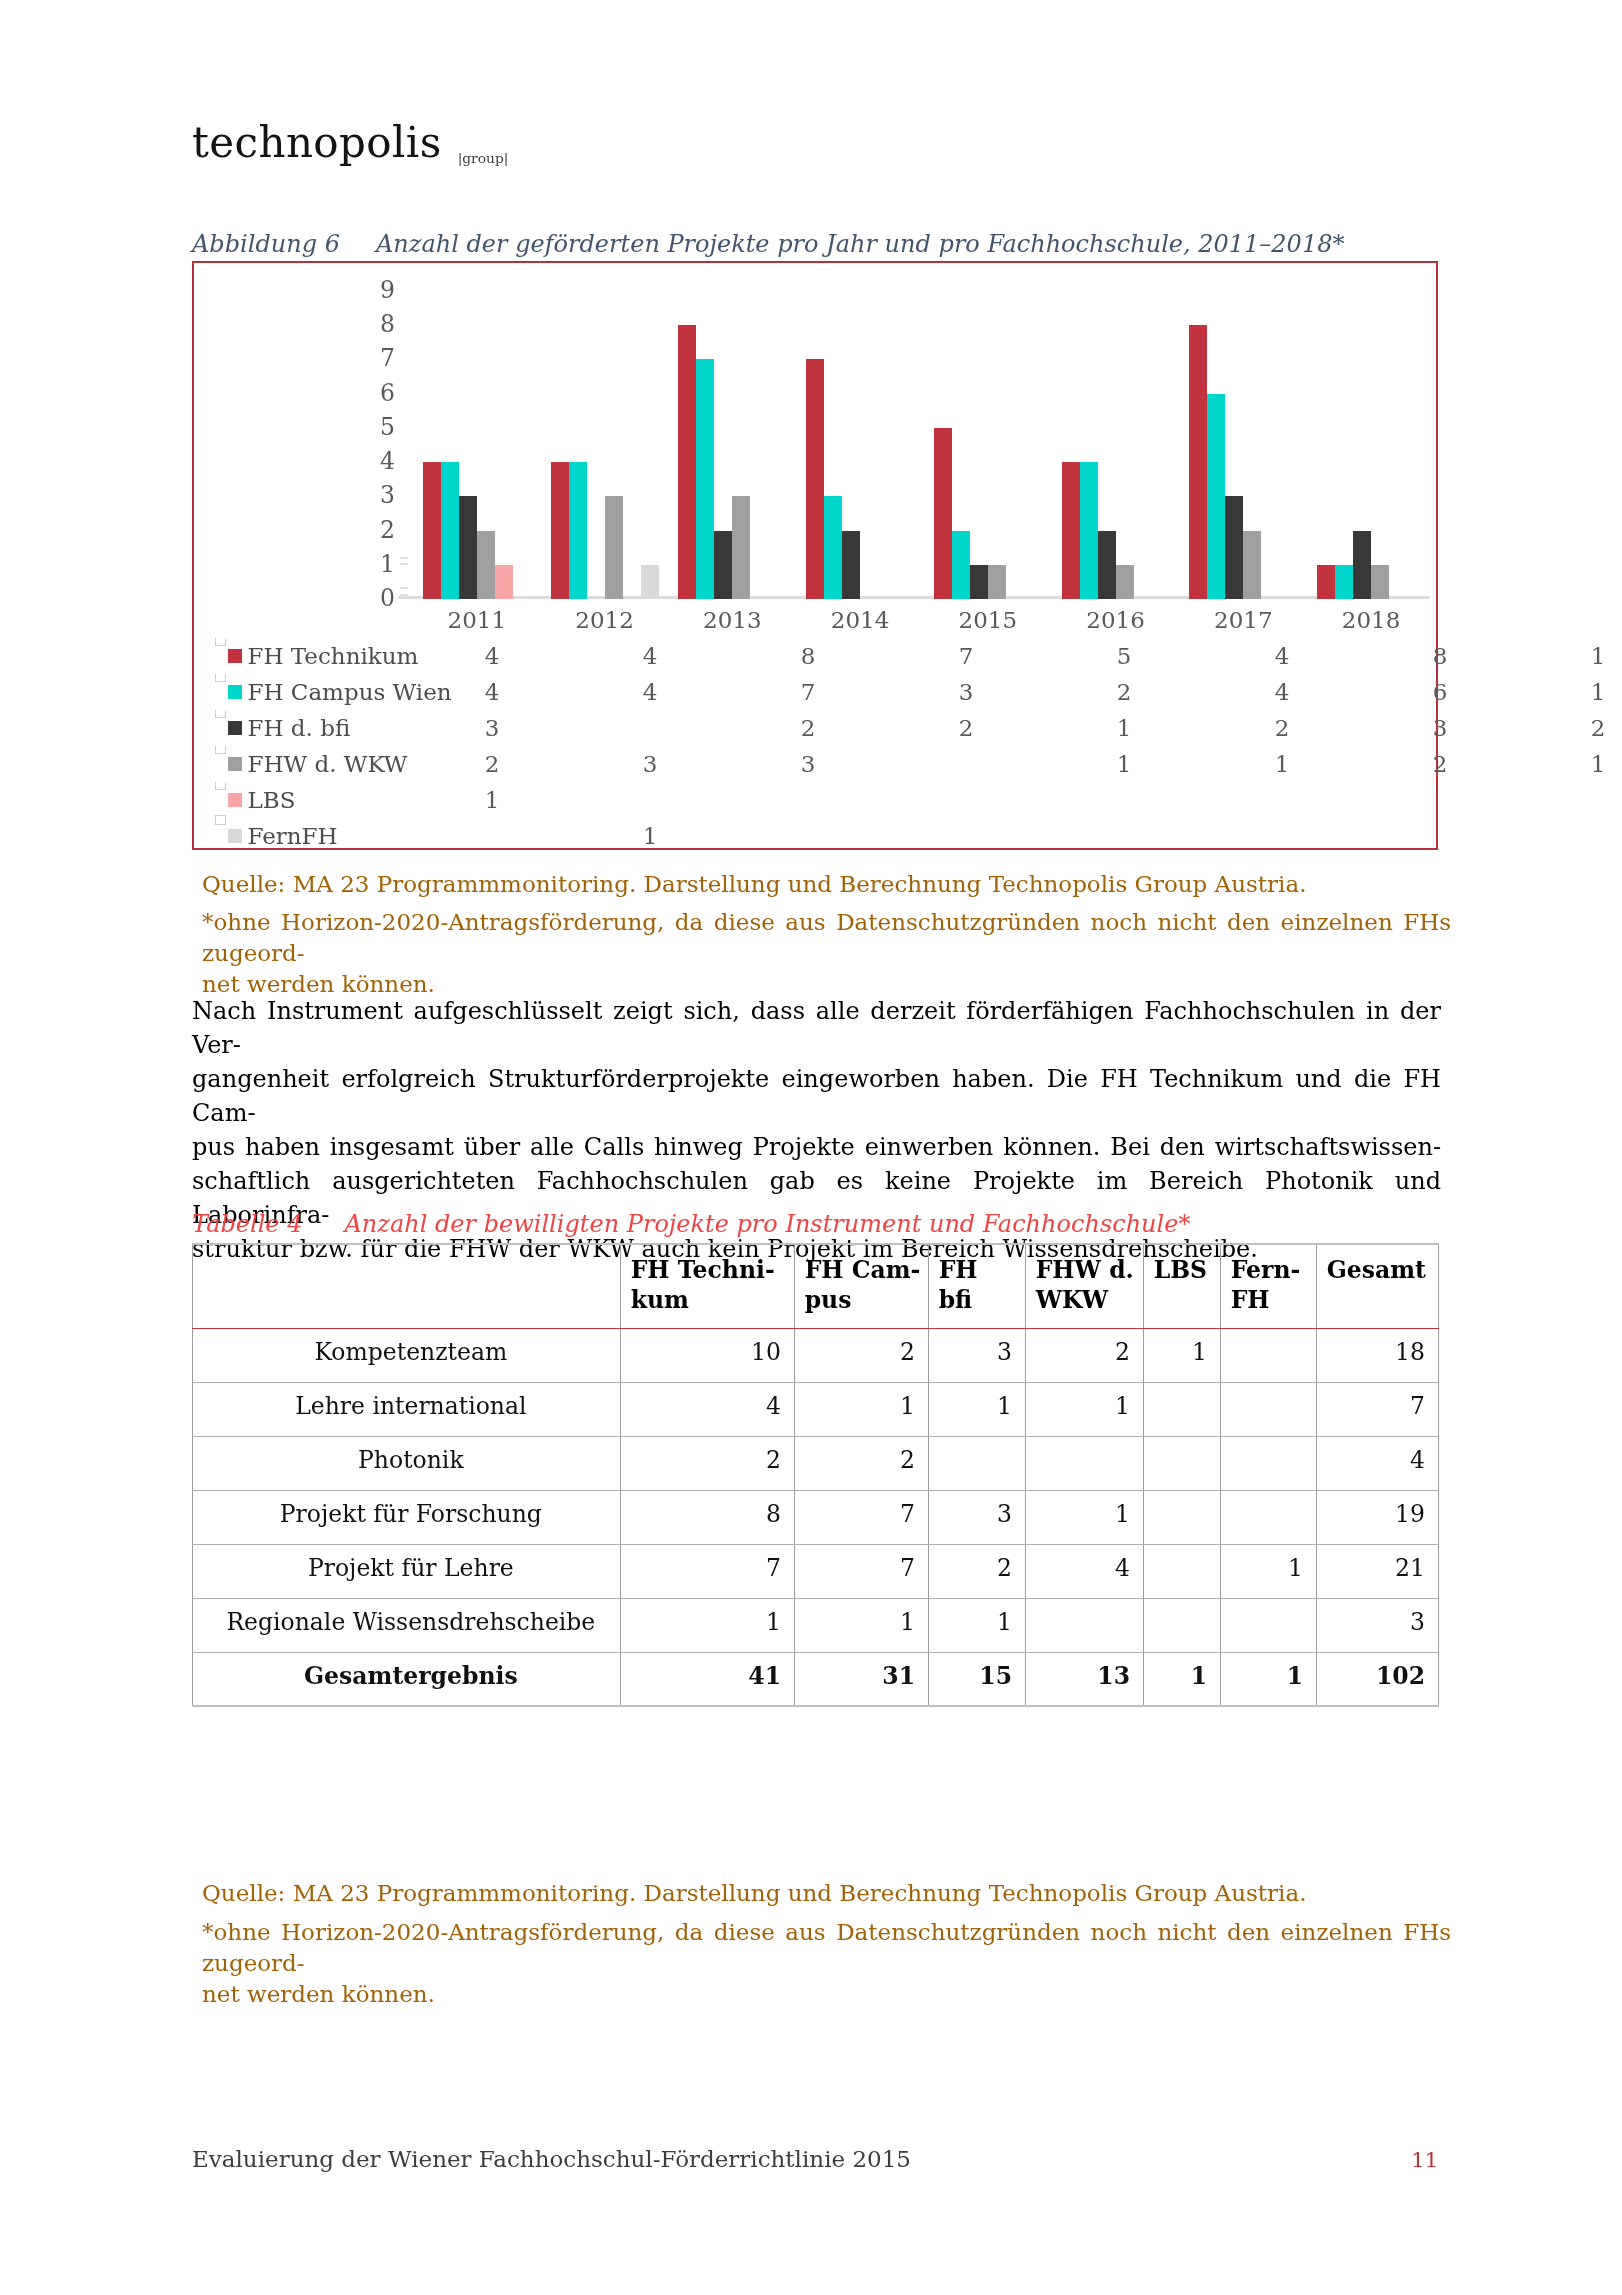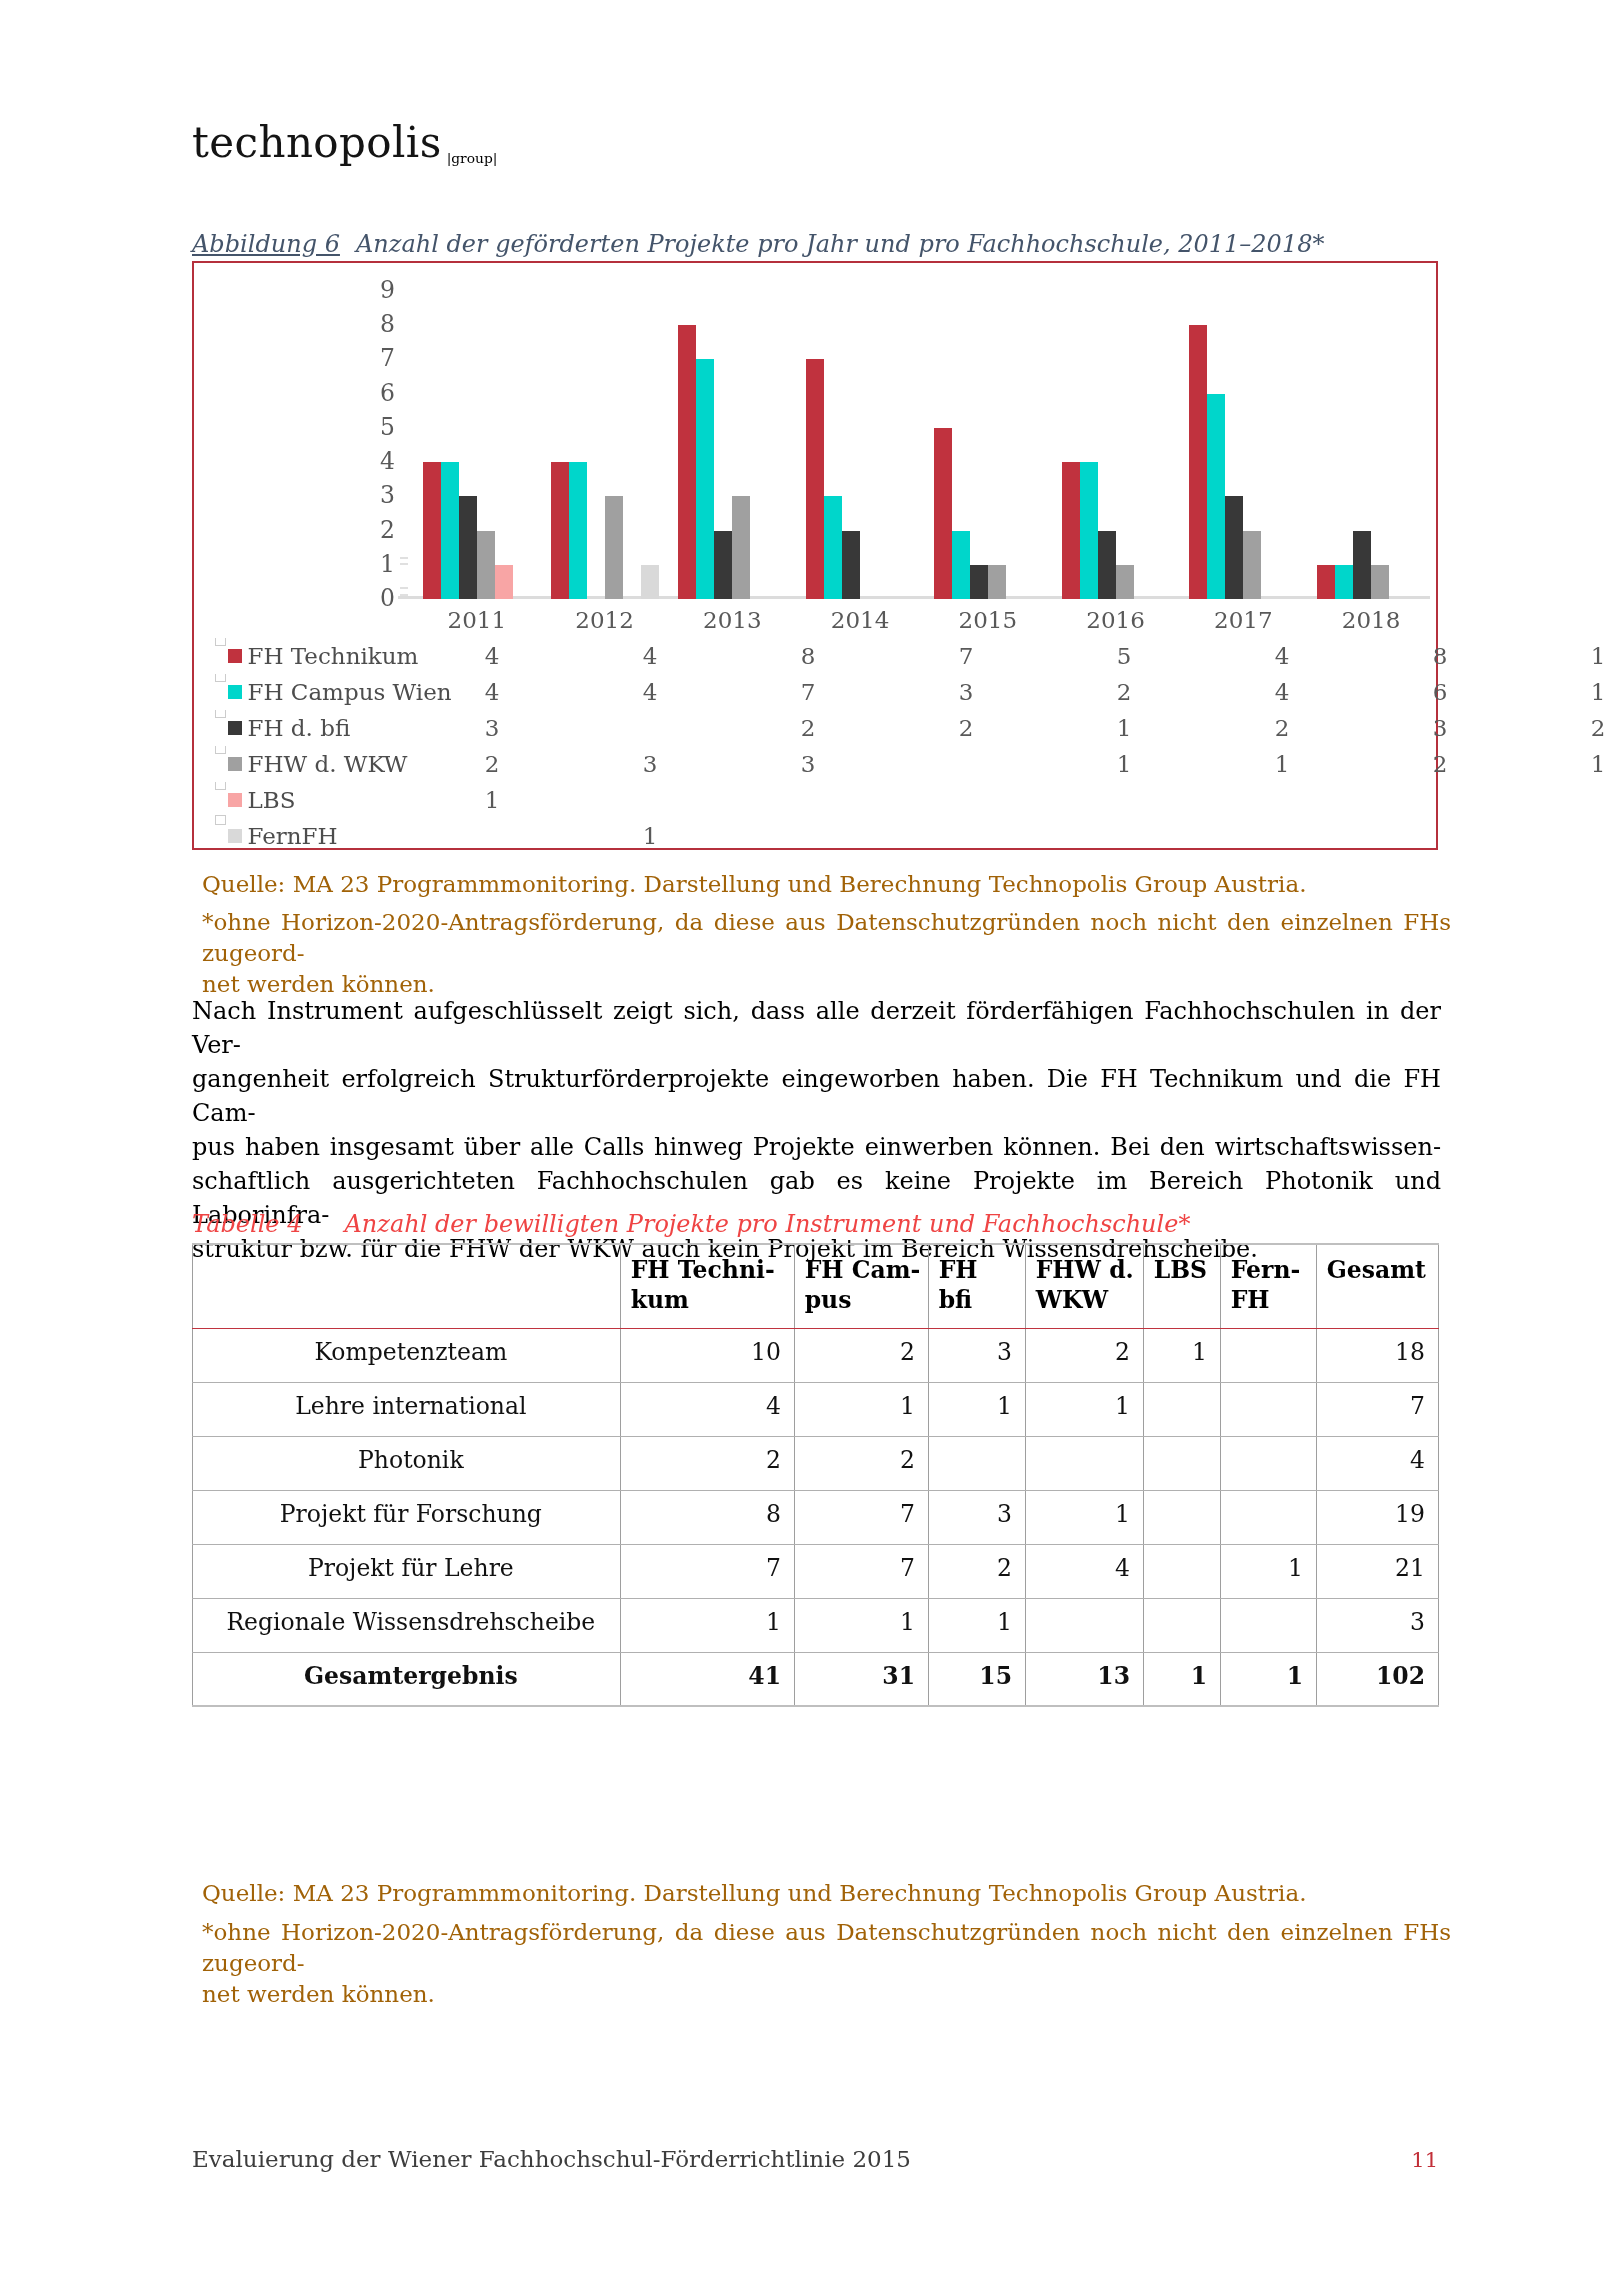--- a/index.html
+++ b/index.html
@@ -5,25 +5,25 @@
   html,body{margin:0;padding:0;}
   body{
     width:1622px;height:2295px;position:relative;background:#ffffff;
     font-family:"DejaVu Serif","Liberation Serif",serif;
     -webkit-font-smoothing:antialiased;
   }
   .abs{position:absolute;}
 
   
   #logo{left:192px;top:118px;font-size:42px;color:#141414;letter-spacing:0.4px;}
-  #logo .grp{color:#000000;font-size:13.8px;position:relative;top:5.7px;margin-left:5px;letter-spacing:0;}
+  #logo .grp{color:#404040;font-size:13.8px;position:relative;top:5.7px;margin-left:16px;letter-spacing:0;}
 
   
   .fig-caption{left:192px;top:230px;font-size:24px;font-style:italic;color:#44546a;white-space:nowrap;}
-  .fig-caption .cap-label{margin-right:16px;text-decoration:underline;}
+  .fig-caption .cap-label{margin-right:36px;}
 
   
   #figure-box{left:192px;top:261px;width:1246px;height:589px;border:2.4px solid #b5303c;box-sizing:border-box;}
   #yaxis{position:absolute;left:0;top:27.6px;width:209px;height:308px;}
   .y-label{position:absolute;right:8px;transform:translateY(-50%);font-size:23.5px;color:#595959;line-height:1;}
   #plot{position:absolute;left:219px;top:27.6px;width:1022px;height:308px;display:flex;}
   #baseline{position:absolute;left:204px;top:333px;width:1032px;height:3.2px;background:#dcdcdc;}
   .bar-group{flex:1;display:flex;justify-content:center;align-items:flex-end;height:100%;}
   .bar-slot{width:18px;height:100%;display:flex;align-items:flex-end;}
   .bar{width:18px;}

